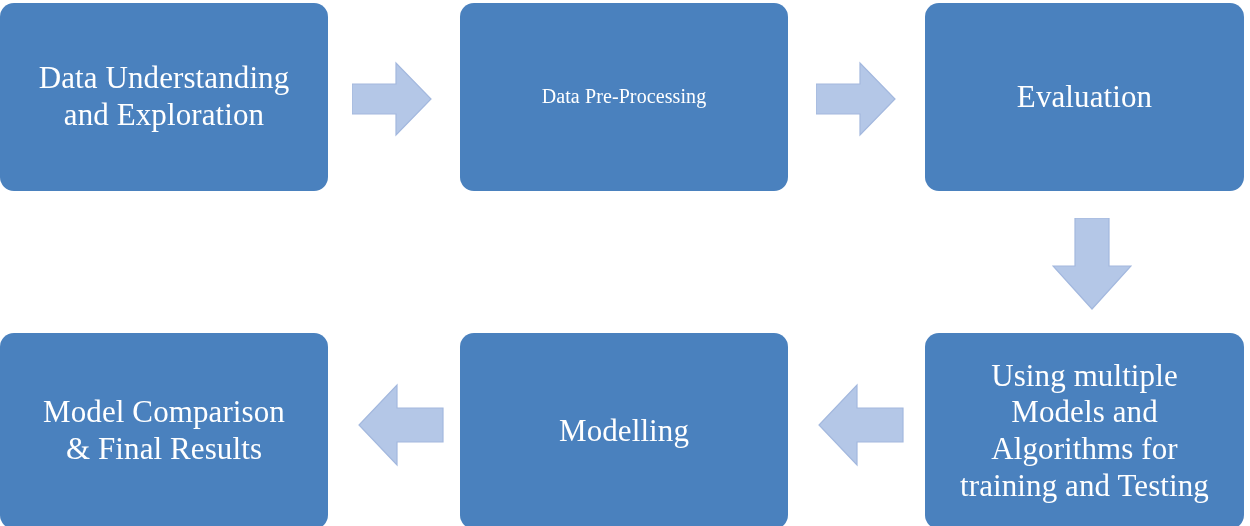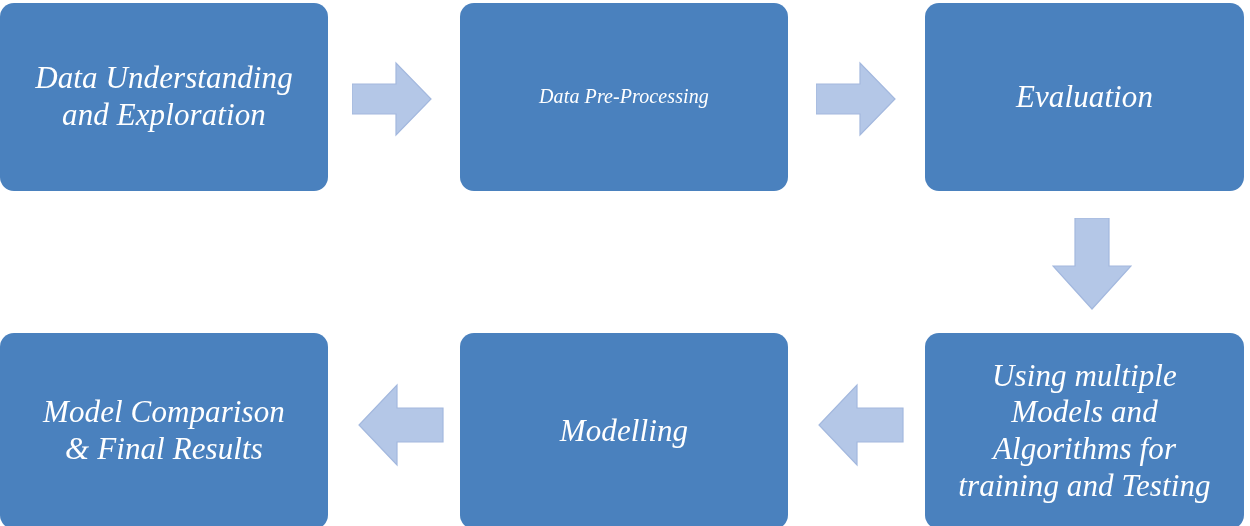--- a/index.html
+++ b/index.html
@@ -9,21 +9,20 @@
   }
   body {
     font-family: "Liberation Serif", "DejaVu Serif", serif;
   }
   #canvas {
     position: relative;
     width: 1250px;
     height: 526px;
     background: #ffffff;
     overflow: hidden;
-    font-style: italic;
   }
   .node {
     position: absolute;
     background: #4A81BE;
     border-radius: 14px;
     color: #ffffff;
     display: flex;
     align-items: center;
     justify-content: center;
     text-align: center;

